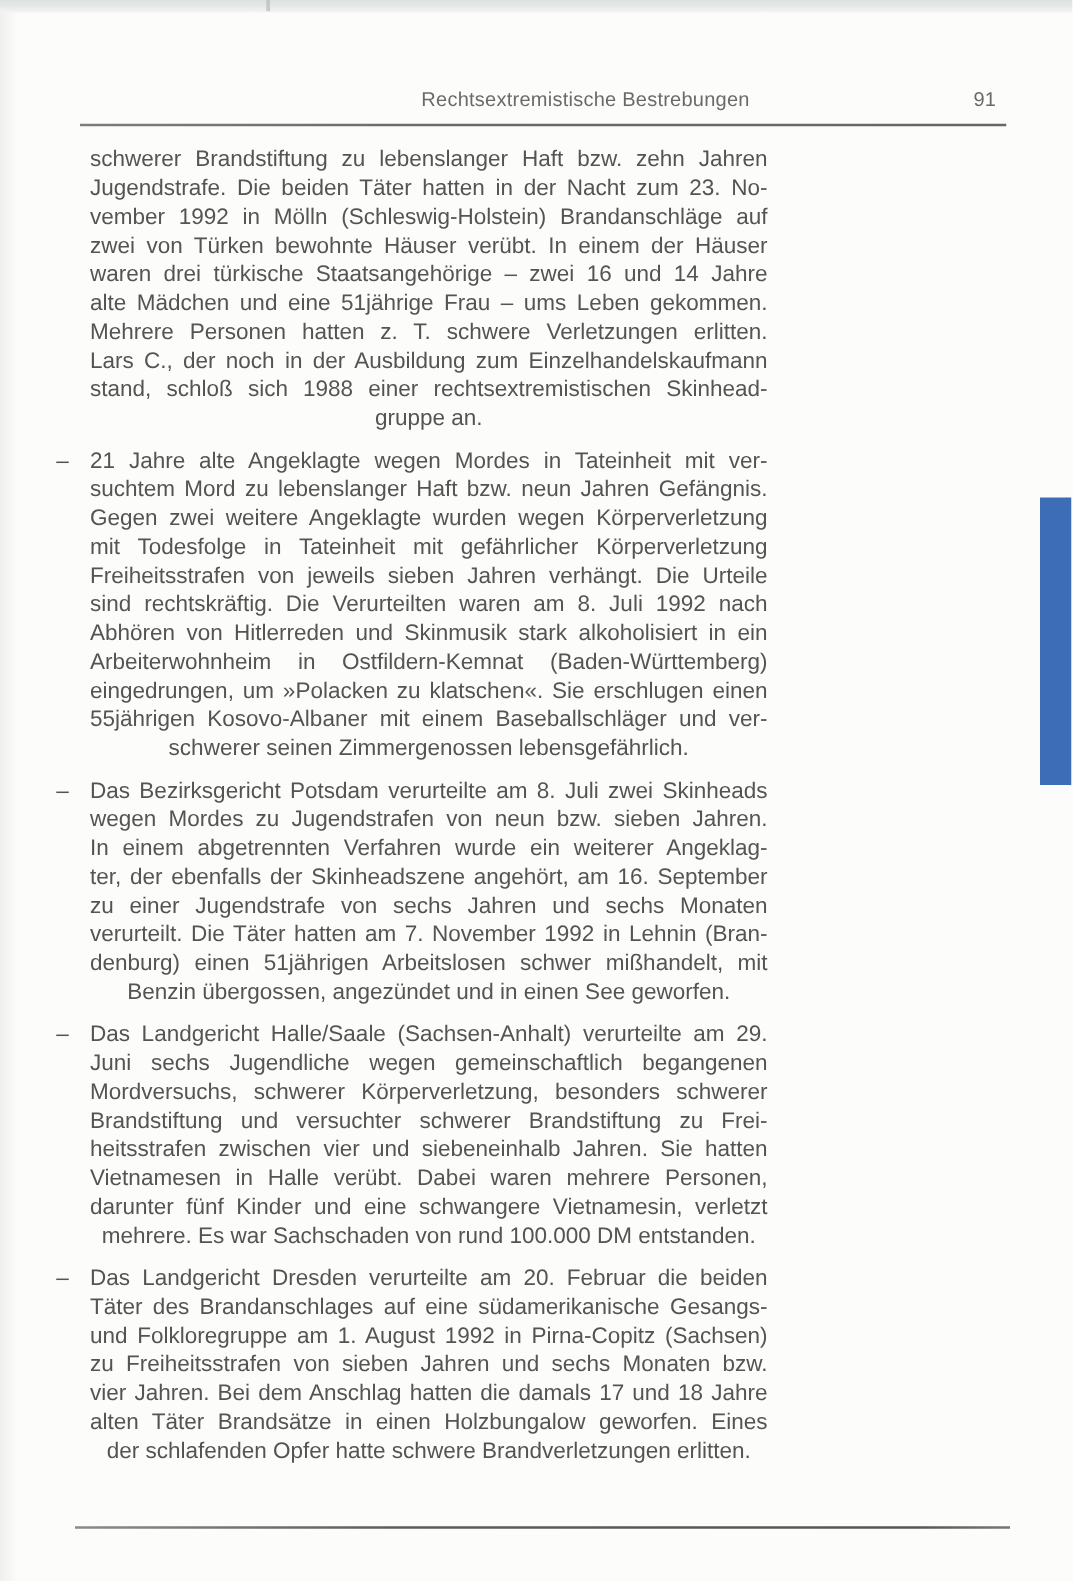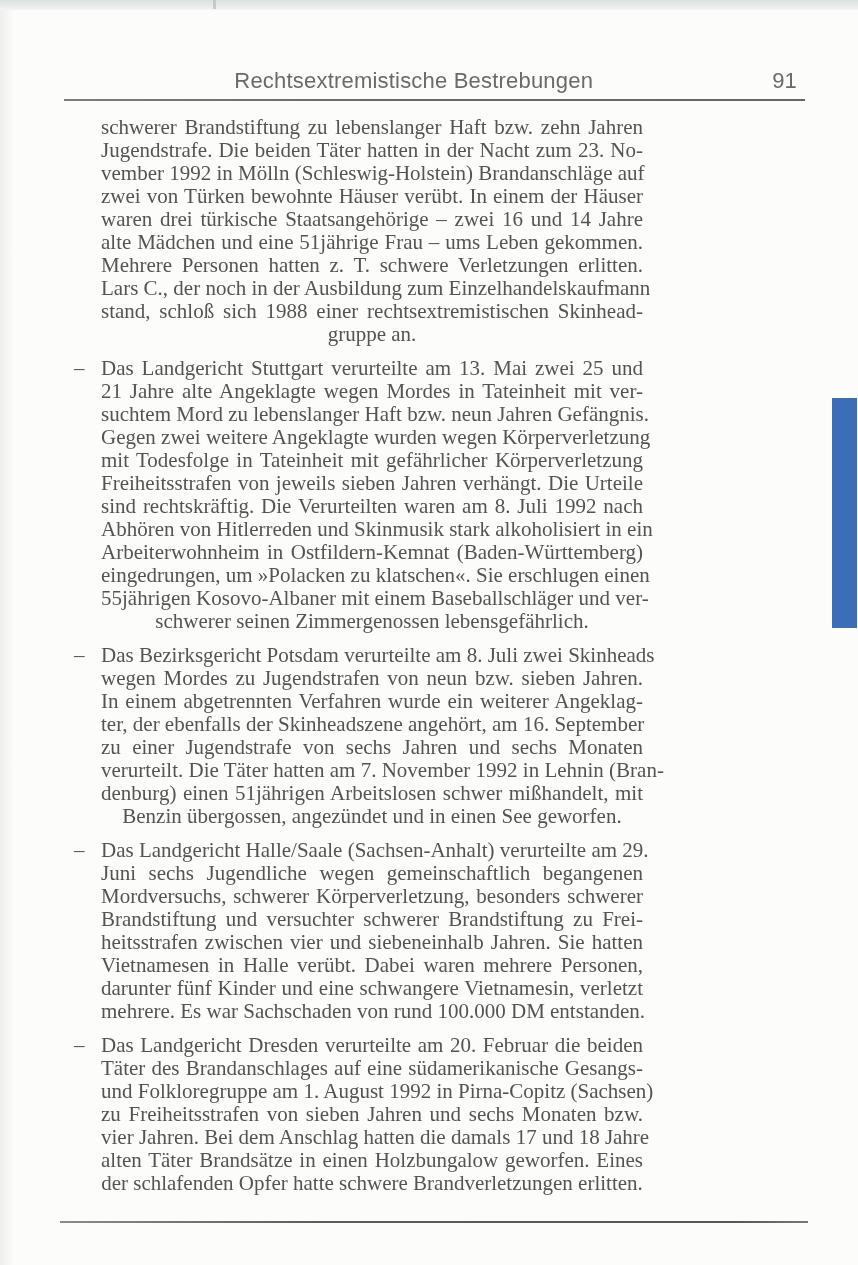--- a/index.html
+++ b/index.html
@@ -35,21 +35,21 @@
     width: 14px;
     background: linear-gradient(90deg, rgba(120,130,125,0.10), rgba(120,130,125,0));
   }
   
   .header {
     position: absolute;
     top: 70px; left: 64px;
     width: 741px;
     display: flex;
     align-items: baseline;
-    font-size: 22px;
+    font-size: 16px;
     line-height: 22px;
     color: #6a6a6a;
     letter-spacing: 0.2px;
   }
   .running-head {
     flex: 1;
     text-align: right;
     padding-right: 179px;
     white-space: nowrap;
   }
@@ -58,25 +58,24 @@
   }
   .header-rule {
     position: absolute;
     top: 99px; left: 64px;
     width: 741px; height: 2px;
     background: linear-gradient(90deg, #7c7c7c, #6a6a6a 40%, #666666);
   }
   
   .bodytext {
     position: absolute;
-    top: 116px; left: 101px;
+    top: 116px; left: 72px;
     width: 542px;
-    font-size: 21px;
+    font-size: 18px;
     color: #545454;
-    font-family: Liberation Serif, serif;
   }
   .para {
     position: relative;
     margin: 0 0 11px 0;
   }
   .para .marker {
     position: absolute;
     left: -27px;
     top: 0;
     line-height: 23px;
@@ -131,21 +130,20 @@
         <div class="line jline">zwei von Türken bewohnte Häuser verübt. In einem der Häuser</div>
         <div class="line jline">waren drei türkische Staatsangehörige – zwei 16 und 14 Jahre</div>
         <div class="line jline">alte Mädchen und eine 51jährige Frau – ums Leben gekommen.</div>
         <div class="line jline">Mehrere Personen hatten z. T. schwere Verletzungen erlitten.</div>
         <div class="line jline">Lars C., der noch in der Ausbildung zum Einzelhandelskaufmann</div>
         <div class="line jline">stand, schloß sich 1988 einer rechtsextremistischen Skinhead-</div>
         <div class="line lastline">gruppe an.</div>
       </div>
       <div class="para">
         <span class="marker">–</span>
-        <div class="line jline">Das Landgericht Stuttgart verurteilte am 13. Mai zwei 25 und</div>
         <div class="line jline">21 Jahre alte Angeklagte wegen Mordes in Tateinheit mit ver-</div>
         <div class="line jline">suchtem Mord zu lebenslanger Haft bzw. neun Jahren Gefängnis.</div>
         <div class="line jline">Gegen zwei weitere Angeklagte wurden wegen Körperverletzung</div>
         <div class="line jline">mit Todesfolge in Tateinheit mit gefährlicher Körperverletzung</div>
         <div class="line jline">Freiheitsstrafen von jeweils sieben Jahren verhängt. Die Urteile</div>
         <div class="line jline">sind rechtskräftig. Die Verurteilten waren am 8. Juli 1992 nach</div>
         <div class="line jline">Abhören von Hitlerreden und Skinmusik stark alkoholisiert in ein</div>
         <div class="line jline">Arbeiterwohnheim in Ostfildern-Kemnat (Baden-Württemberg)</div>
         <div class="line jline">eingedrungen, um »Polacken zu klatschen«. Sie erschlugen einen</div>
         <div class="line jline">55jährigen Kosovo-Albaner mit einem Baseballschläger und ver-</div>

